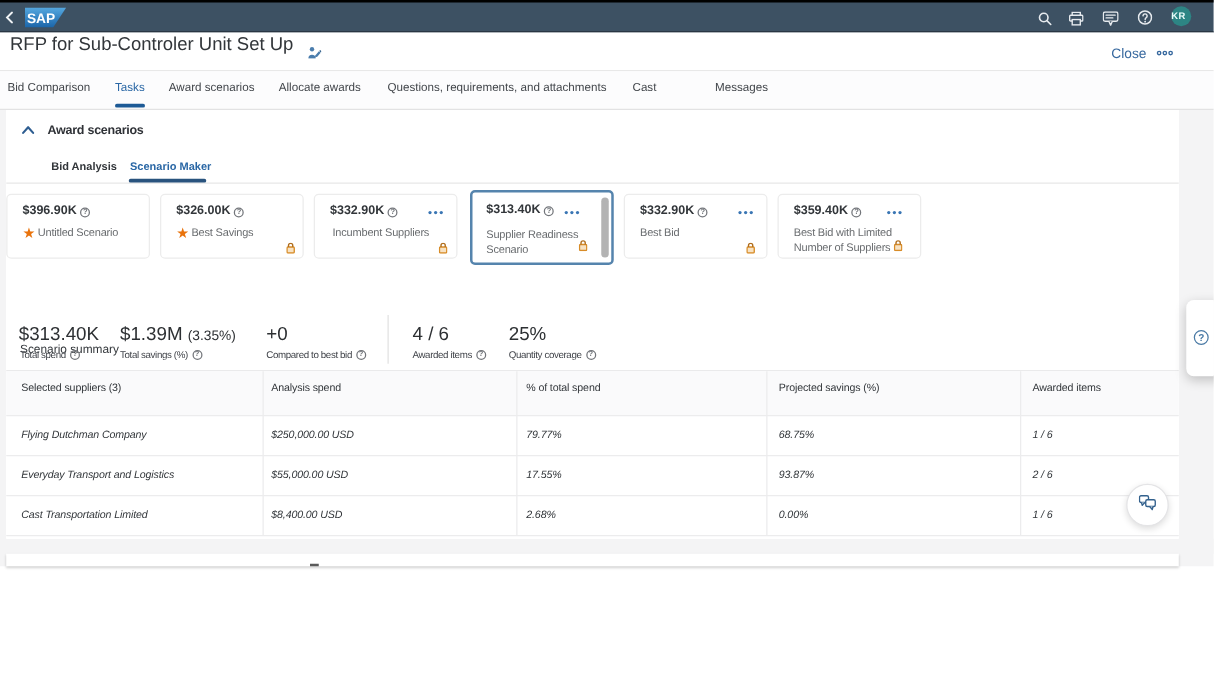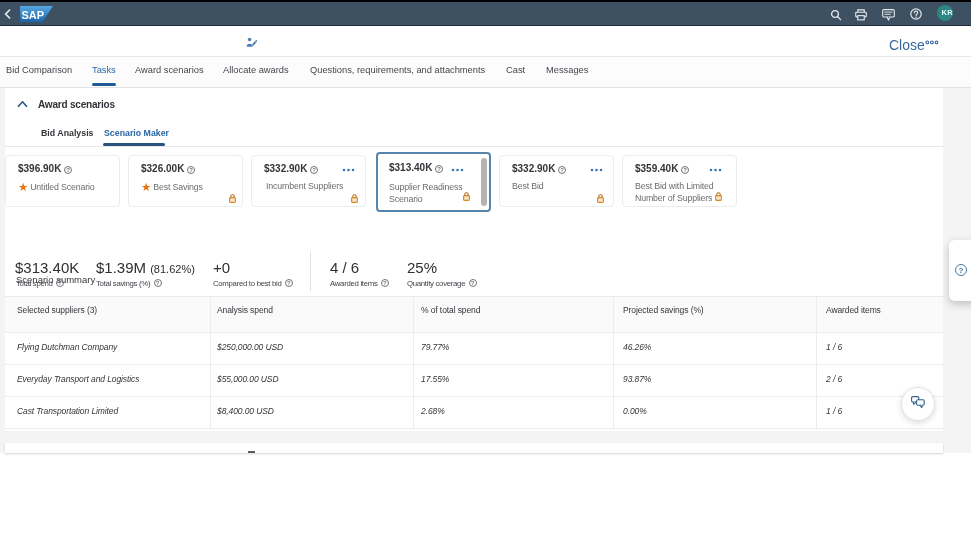--- a/index.html
+++ b/index.html
@@ -4,21 +4,21 @@
 <style>
   * { margin:0; padding:0; box-sizing:border-box; }
   html,body { width:971px; height:545px; background:#ffffff; font-family:"Liberation Sans", sans-serif; }
   #app { position:absolute; left:0; top:0; width:971px; height:545px; overflow:hidden; background:#fff; }
   .abs { position:absolute; }
   
   #shell { left:0; top:0; width:971px; height:26px; background:#3d5163; border-top:2px solid #000; border-bottom:1px solid #232e3a; }
   
   #titlebar { left:0; top:26px; width:971px; height:31px; background:#fff; border-bottom:1px solid #e8e8e8; }
   #title { left:8px; top:27.5px; font-size:14.8px; color:#32363a; white-space:nowrap; }
-  #closebtn { left:889px; top:37px; font-size:14px; color:#38699f; }
+  #closebtn { left:889px; top:37px; font-size:11px; color:#38699f; }
   
   #tabbar { left:0; top:57px; width:971px; height:31px; background:#fcfcfd; border-bottom:1px solid #e2e2e3; }
   .tab { position:absolute; top:65px; font-size:9.3px; color:#42464b; white-space:nowrap; }
   
   #rightgutter { left:943px; top:88px; width:28px; height:365px; background:#f4f4f5; }
   #leftgutter { left:0px; top:88px; width:5px; height:365px; background:#f4f4f5; }
   #bottomgap { left:0px; top:431px; width:971px; height:12px; background:#f4f4f5; }
   
   #panel { left:5px; top:88px; width:938px; height:343px; background:#fff; }
   #panel2 { left:5px; top:443px; width:938px; height:10px; background:#fff; box-shadow:0 1px 2px rgba(0,0,0,0.18); }
@@ -79,44 +79,45 @@
   <svg class="abs" style="left:882px;top:9px" width="13" height="12" viewBox="0 0 14 13">
       <rect x="0.7" y="0.7" width="12.6" height="8" rx="1.5" stroke="#e6eaee" stroke-width="1.2" fill="none"></rect>
       <path d="M5.5 8.7 L7 12 L8.5 8.7" fill="#3d5163" stroke="#e6eaee" stroke-width="1.2" stroke-linejoin="round"></path>
       <path d="M3 3.4 H11 M3 5.8 H9" stroke="#e6eaee" stroke-width="1" stroke-linecap="round"></path>
     </svg>
   <svg class="abs" style="left:910px;top:8px" width="12" height="12" viewBox="0 0 12 12">
       <circle cx="6" cy="6" r="5.2" stroke="#e6eaee" stroke-width="1.2" fill="none"></circle>
       <path d="M4.4 4.7 a1.65 1.65 0 1 1 2.6 1.4 c-0.55 0.35 -0.85 0.6 -0.85 1.2 v0.25" stroke="#e6eaee" stroke-width="1.15" fill="none" stroke-linecap="round"></path>
       <circle cx="6.1" cy="9.3" r="0.75" fill="#e6eaee"></circle>
     </svg>
-  <div class="abs" style="left:937px;top:5px;width:16px;height:16px;border-radius:50%;background:#2d8584;color:#eafcfa;font-size:7.5px;font-weight:bold;text-align:right;line-height:16px;letter-spacing:0.3px;">KR</div>
+  <div class="abs" style="left:937px;top:5px;width:16px;height:16px;border-radius:50%;background:#2d8584;color:#eafcfa;font-size:7.5px;font-weight:bold;text-align:left;line-height:16px;letter-spacing:0.3px;">KR</div>
 
   <div class="abs" id="titlebar"></div>
+  <div class="abs" id="title">RFP for Sub-Controler Unit Set Up</div>
   <svg class="abs" style="left:246px;top:37px" width="11" height="10" viewBox="0 0 11 10">
     <circle cx="3.6" cy="2.4" r="1.75" fill="#4a7dad"></circle>
     <path d="M0.7 9.7 a2.9 2.9 0 0 1 5.8 0 Z" fill="#4a7dad"></path>
     <path d="M5.9 8.9 l0.5 -1.8 l2.7 -3.1 l1.4 1.2 l-2.7 3.1 l-1.9 0.6 z" fill="#4a7dad"></path>
     <path d="M9.4 3.7 l1.4 1.2 l0.7 -0.8 l-1.4 -1.2 z" fill="#2f5d88"></path>
   </svg>
   <div class="abs" id="closebtn">Close</div>
   <svg class="abs" style="left:925px;top:39.8px" width="14" height="5" viewBox="0 0 14 5">
       <circle cx="2.3" cy="2.4" r="1.35" stroke="#38699f" stroke-width="1.1" fill="none"></circle>
       <circle cx="6.9" cy="2.4" r="1.35" stroke="#38699f" stroke-width="1.1" fill="none"></circle>
       <circle cx="11.5" cy="2.4" r="1.35" stroke="#38699f" stroke-width="1.1" fill="none"></circle>
     </svg>
 
   <div class="abs" id="tabbar"></div>
   <div class="tab" style="left:6px">Bid Comparison</div>
   <div class="tab" style="left:92px;color:#2a67a5">Tasks</div>
   <div class="tab" style="left:135px">Award scenarios</div>
   <div class="tab" style="left:223px">Allocate awards</div>
   <div class="tab" style="left:310px">Questions, requirements, and attachments</div>
   <div class="tab" style="left:506px">Cast</div>
-  <div class="tab" style="left:546px">Messages</div>
+  <div class="tab" style="left:572px">Messages</div>
   <div class="abs" id="tasksline"></div>
 
   <div class="abs" id="leftgutter"></div>
   <div class="abs" id="rightgutter"></div>
   <div class="abs" id="bottomgap"></div>
   <div class="abs" id="panel"></div>
   <div class="abs" id="panel2"></div>
   <div class="abs" style="left:248px;top:451px;width:7px;height:1.6px;background:#5a5a5a"></div>
 
   <svg class="abs" style="left:17px;top:100px" width="11" height="8" viewBox="0 0 11 8">
@@ -189,21 +190,21 @@
         <circle cx="11" cy="2" r="1.3" fill="#3a76b4"></circle>
       </svg>
     <svg class="abs" style="right:14px;bottom:5px" width="7" height="9" viewBox="0 0 7 9">
         <rect x="0.6" y="3.6" width="5.8" height="4.8" rx="0.8" stroke="#d88c28" stroke-width="1.1" fill="#f7e2c3"></rect>
         <path d="M1.8 3.6 V2.4 a1.7 1.7 0 0 1 3.4 0 V3.6" stroke="#b06e1e" stroke-width="1.1" fill="none"></path>
       </svg>
   </div>
 
   <div class="abs" id="sumtitle">Scenario summary</div>
   <div class="bignum" style="left:15px">$313.40K</div>
-  <div class="bignum" style="left:96px">$1.39M <span style="font-size:11px">(81.62%)</span></div>
+  <div class="bignum" style="left:96px">$1.39M <span style="font-size:11px">(3.35%)</span></div>
   <div class="bignum" style="left:213px">+0</div>
   <div class="bignum" style="left:330px">4 / 6</div>
   <div class="bignum" style="left:407px">25%</div>
   <div class="smlab" style="left:16px">Total spend <span class="q">?</span></div>
   <div class="smlab" style="left:96px">Total savings (%) <span class="q">?</span></div>
   <div class="smlab" style="left:213px">Compared to best bid <span class="q">?</span></div>
   <div class="smlab" style="left:330px">Awarded items <span class="q">?</span></div>
   <div class="smlab" style="left:407px">Quantity coverage <span class="q">?</span></div>
   <div class="abs" id="sumdivider"></div>
 
@@ -218,21 +219,21 @@
   <div class="rowline" style="top:364px"></div>
   <div class="rowline" style="top:396px"></div>
   <div class="rowline" style="top:428px"></div>
   <div class="colline" style="left:210px"></div>
   <div class="colline" style="left:413px"></div>
   <div class="colline" style="left:613px"></div>
   <div class="colline" style="left:816px"></div>
   <div class="td" style="left:17px;top:342px">Flying Dutchman Company</div>
   <div class="td" style="left:217px;top:342px">$250,000.00 USD</div>
   <div class="td" style="left:421px;top:342px">79.77%</div>
-  <div class="td" style="left:623px;top:342px">46.26%</div>
+  <div class="td" style="left:623px;top:342px">68.75%</div>
   <div class="td" style="left:826px;top:342px">1 / 6</div>
   <div class="td" style="left:17px;top:374px">Everyday Transport and Logistics</div>
   <div class="td" style="left:217px;top:374px">$55,000.00 USD</div>
   <div class="td" style="left:421px;top:374px">17.55%</div>
   <div class="td" style="left:623px;top:374px">93.87%</div>
   <div class="td" style="left:826px;top:374px">2 / 6</div>
   <div class="td" style="left:17px;top:406px">Cast Transportation Limited</div>
   <div class="td" style="left:217px;top:406px">$8,400.00 USD</div>
   <div class="td" style="left:421px;top:406px">2.68%</div>
   <div class="td" style="left:623px;top:406px">0.00%</div>

